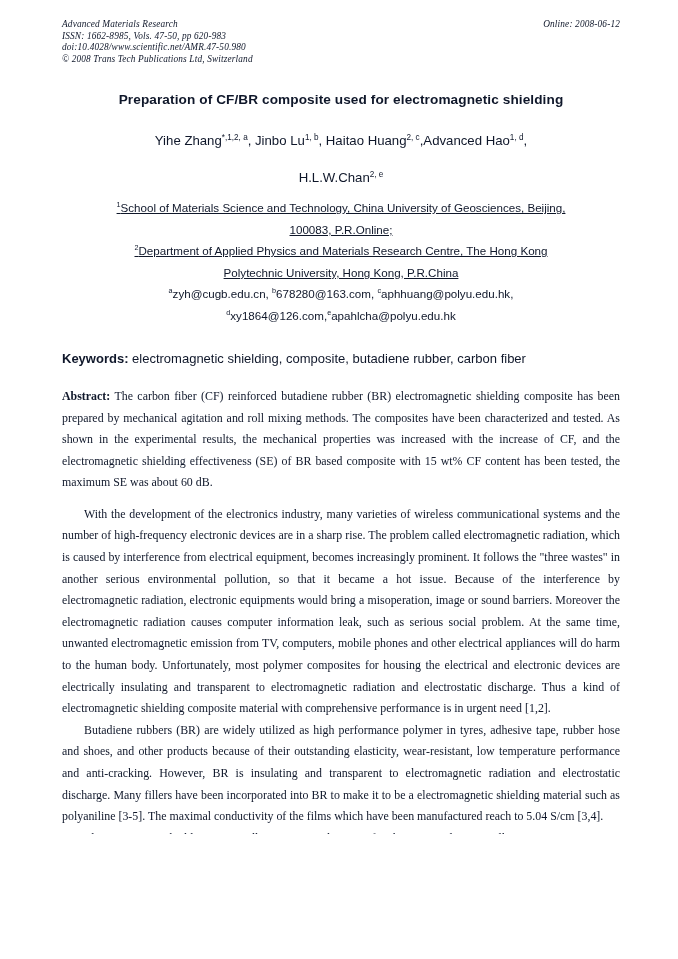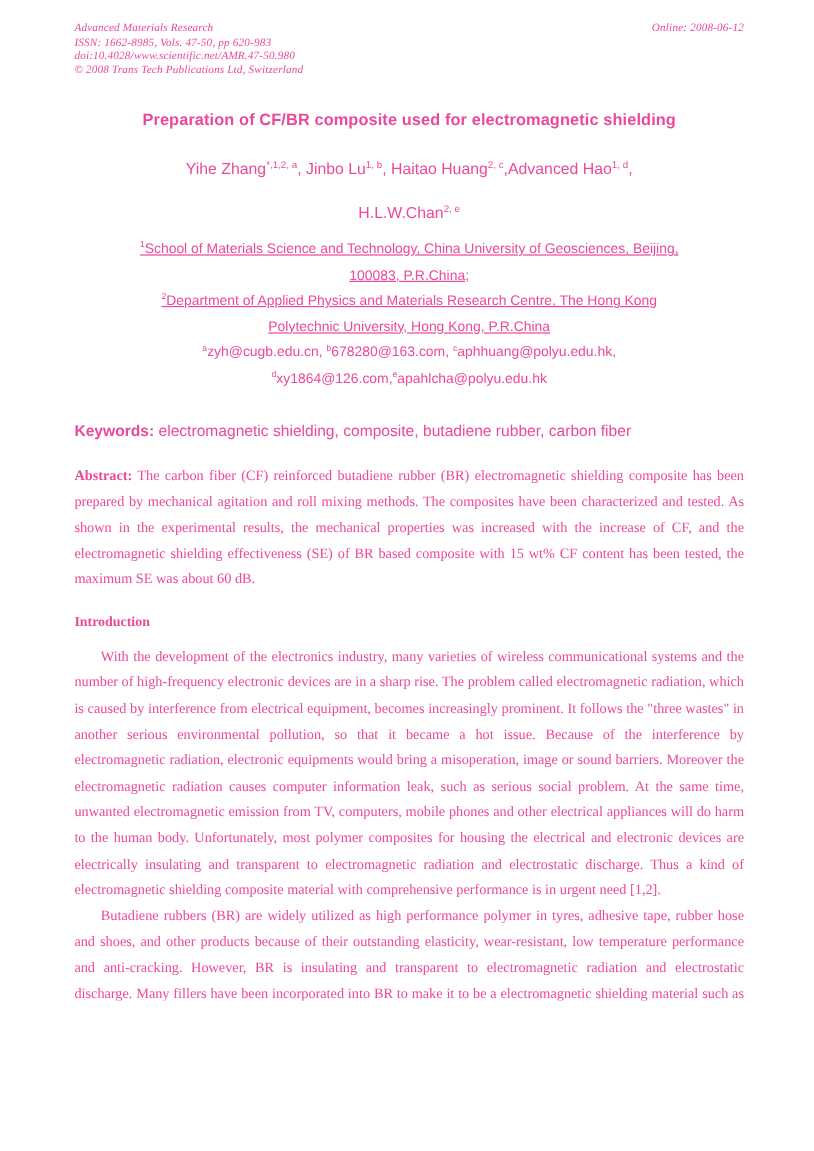--- a/index.html
+++ b/index.html
@@ -8,21 +8,21 @@
     padding: 0;
     background: #ffffff;
   }
   .page {
     position: relative;
     width: 678px;
     height: 834px;
     background: #ffffff;
     overflow: hidden;
     font-family: "Liberation Serif", "DejaVu Serif", serif;
-    color: #ec4899;
+    color: #0f172a;
     box-sizing: border-box;
   }
   .content {
     position: absolute;
     left: 62px;
     top: 0;
     width: 558px;
   }
 
   
@@ -142,37 +142,36 @@
     <h1 class="doc-title">Preparation of CF/BR composite used for electromagnetic shielding</h1>
 
     <div class="authors authors-line1">
       <span id="authors-line1"><span>Yihe Zhang</span><sup>*,1,2, a</sup>, <span>Jinbo Lu</span><sup>1, b</sup>, <span>Haitao Huang</span><sup>2, c</sup>,<span>Advanced Hao</span><sup>1, d</sup>,</span>
     </div>
     <div class="authors authors-line2">
       <span id="authors-line2"><span>H.L.W.Chan</span><sup>2, e</sup></span>
     </div>
 
     <div class="affil affil-block">
-      <span id="affiliations"><span class="ln"><sup>1</sup>School of Materials Science and Technology, China University of Geosciences, Beijing,</span><span class="ln">100083, P.R.China;</span><span class="ln"><sup>2</sup>Department of Applied Physics and Materials Research Centre, The Hong Kong</span><span class="ln">Polytechnic University, Hong Kong, P.R.China</span></span>
+      <span id="affiliations"><span class="ln"><sup>1</sup>School of Materials Science and Technology, China University of Geosciences, Beijing,</span><span class="ln">100083, P.R.Online;</span><span class="ln"><sup>2</sup>Department of Applied Physics and Materials Research Centre, The Hong Kong</span><span class="ln">Polytechnic University, Hong Kong, P.R.China</span></span>
     </div>
 
     <div class="affil">
       <span class="ln" id="emails-line1"><sup>a</sup><span>zyh@cugb.edu.cn</span>, <sup>b</sup><span>678280@163.com</span>, <sup>c</sup><span>aphhuang@polyu.edu.hk</span>,</span>
       <span class="ln" id="emails-line2"><sup>d</sup><span>xy1864@126.com</span>,<sup>e</sup><span>apahlcha@polyu.edu.hk</span></span>
     </div>
 
     <div class="keywords">
       <span class="kw-label">Keywords:</span><span> electromagnetic shielding, composite, butadiene rubber, carbon fiber</span>
     </div>
 
     <div class="abstract">
       <span class="ab-label">Abstract:</span><span> The carbon fiber (CF) reinforced butadiene rubber (BR) electromagnetic shielding composite has been prepared by mechanical agitation and roll mixing methods. The composites have been characterized and tested. As shown in the experimental results, the mechanical properties was increased with the increase of CF, and the electromagnetic shielding effectiveness (SE) of BR based composite with 15 wt% CF content has been tested, the maximum SE was about 60 dB.</span>
     </div>
 
     <div id="sections">
-        <div class="section-heading">Introduction</div>
         <p class="body-par first">With the development of the electronics industry, many varieties of wireless communicational systems and the number of high-frequency electronic devices are in a sharp rise. The problem called electromagnetic radiation, which is caused by interference from electrical equipment, becomes increasingly prominent. It follows the "three wastes" in another serious environmental pollution, so that it became a hot issue. Because of the interference by electromagnetic radiation, electronic equipments would bring a misoperation, image or sound barriers. Moreover the electromagnetic radiation causes computer information leak, such as serious social problem. At the same time, unwanted electromagnetic emission from TV, computers, mobile phones and other electrical appliances will do harm to the human body. Unfortunately, most polymer composites for housing the electrical and electronic devices are electrically insulating and transparent to electromagnetic radiation and electrostatic discharge. Thus a kind of electromagnetic shielding composite material with comprehensive performance is in urgent need [1,2].</p>
         <p class="body-par">Butadiene rubbers (BR) are widely utilized as high performance polymer in tyres, adhesive tape, rubber hose and shoes, and other products because of their outstanding elasticity, wear-resistant, low temperature performance and anti-cracking. However, BR is insulating and transparent to electromagnetic radiation and electrostatic discharge. Many fillers have been incorporated into BR to make it to be a electromagnetic shielding material such as polyaniline [3-5]. The maximal conductivity of the films which have been manufactured reach to 5.04 S/cm [3,4].</p>
         <p class="body-par tail">Electromagnetic shielding is a rapidly growing application of carbon materials, especially</p>
       </div>
 
   </div>
 </div>
 
 </body></html>

